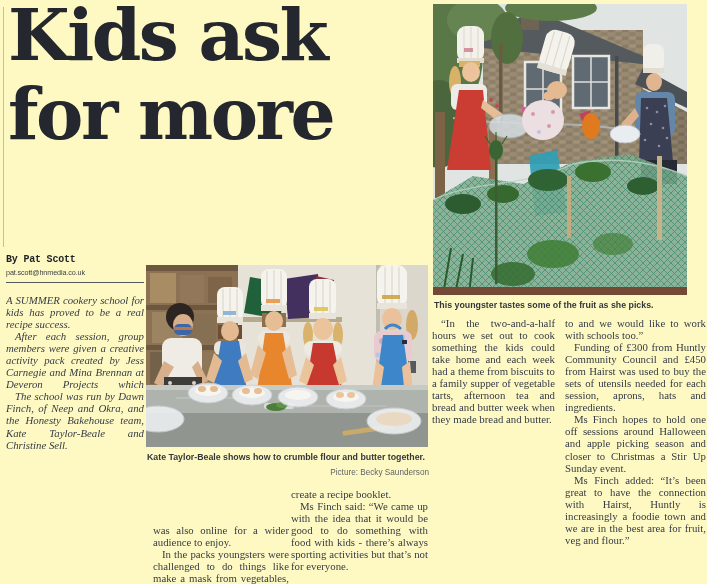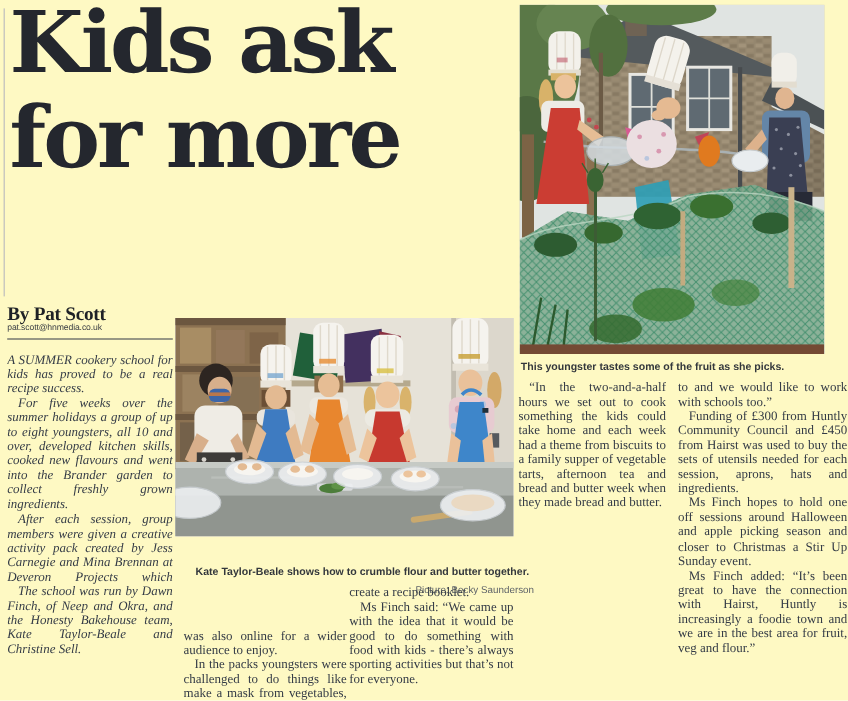--- a/index.html
+++ b/index.html
@@ -5,43 +5,43 @@
   html,body{margin:0;padding:0;background:#ffffff;}
   .page{position:relative;width:707px;height:584px;background:#fef9c3;overflow:hidden;
         font-family:"Liberation Serif","DejaVu Serif",serif;color:#343b46;}
   .vrule{position:absolute;left:3px;top:7px;width:1px;height:240px;background:#bdbdbd;}
 
   .headline{position:absolute;left:8px;top:-4px;width:430px;margin:0;
             font-family:"DejaVu Serif",serif;font-weight:700;font-size:71px;
             line-height:79px;letter-spacing:-2.5px;color:#24272e;}
   .headline .hl{display:block;}
 
-  .byline{position:absolute;left:6px;top:254px;font-family:Liberation Serif, serif;
-          font-weight:700;font-size:16px;letter-spacing:-0.2px;color:#1e2126;}
+  .byline{position:absolute;left:6px;top:254px;font-family:Liberation Mono, monospace;
+          font-weight:700;font-size:10px;letter-spacing:-0.2px;color:#1e2126;}
   .email{position:absolute;left:6px;top:268px;font-family:"Liberation Sans",sans-serif;
          font-size:7.2px;letter-spacing:-0.1px;color:#3a3e44;}
   .byline-rule{position:absolute;left:6px;top:282px;width:138px;height:1px;background:#55585c;}
 
   .col{position:absolute;font-size:10.8px;line-height:12.05px;text-align:justify;overflow:hidden;}
   .col p{margin:0;}
   .col p.ind{text-indent:9px;}
   .col p.cont{text-align-last:justify;}
   .c1{left:6px;top:294px;width:138px;height:290px;font-style:italic;}
   .c2{left:153px;top:488px;width:136px;height:96px;margin-top:36px;}
   .c3{left:291px;top:488px;width:137px;height:96px;}
   .c4{left:432px;top:317px;width:123px;height:267px;}
   .c5{left:565px;top:317px;width:141px;height:267px;}
 
   .photo{position:absolute;overflow:hidden;background:#ccc;}
   .kitchen-photo{left:146px;top:265px;width:282px;height:182px;}
   .garden-photo{left:433px;top:4px;width:254px;height:291px;}
 
   .caption{position:absolute;font-family:"Liberation Sans",sans-serif;font-weight:700;
            font-size:8.8px;line-height:13.5px;color:#33373c;}
-  .kitchen-caption{left:163px;top:451px;width:282px;height:28px;margin-top:19px;}
+  .kitchen-caption{left:147px;top:451px;width:282px;height:28px;}
   .garden-caption{left:434px;top:299px;width:270px;}
   .credit{position:absolute;right:0;bottom:0;font-weight:400;font-size:8.2px;color:#5e6368;}
 </style>
 </head>
 <body>
 
 <div class="page">
 
   <div class="vrule"></div>
 
@@ -321,21 +321,20 @@
     </svg>
   </div>
   <div class="caption kitchen-caption">
     <span>Kate Taylor-Beale shows how to crumble flour and butter together.</span>
     <span class="credit">Picture: Becky Saunderson</span>
   </div>
 
   <div>
       <div class="col c1">
         <p class="">A SUMMER cookery school for kids has proved to be a real recipe success.</p>
-        <p class="ind ">For five weeks over the summer holidays a group of up to eight youngsters, all 10 and over, developed kitchen skills, cooked new flavours and went into the Brander garden to collect freshly grown ingredients.</p>
         <p class="ind cont">After each session, group members were given a creative activity pack created by Jess Carnegie and Mina Brennan at Deveron Projects which</p>
         <p class="ind ">The school was run by Dawn Finch, of Neep and Okra, and the Honesty Bakehouse team, Kate Taylor-Beale and Christine Sell.</p>
       </div>
       <div class="col c2">
         <p class="">was also online for a wider audience to enjoy.</p>
         <p class="ind cont">In the packs youngsters were challenged to do things like make a mask from vegetables, create a themed costume, design a garden comic strip and</p>
       </div>
       <div class="col c3">
         <p class="">create a recipe booklet.</p>
         <p class="ind ">Ms Finch said: “We came up with the idea that it would be good to do something with food with kids - there’s always sporting activities but that’s not for everyone.</p>

